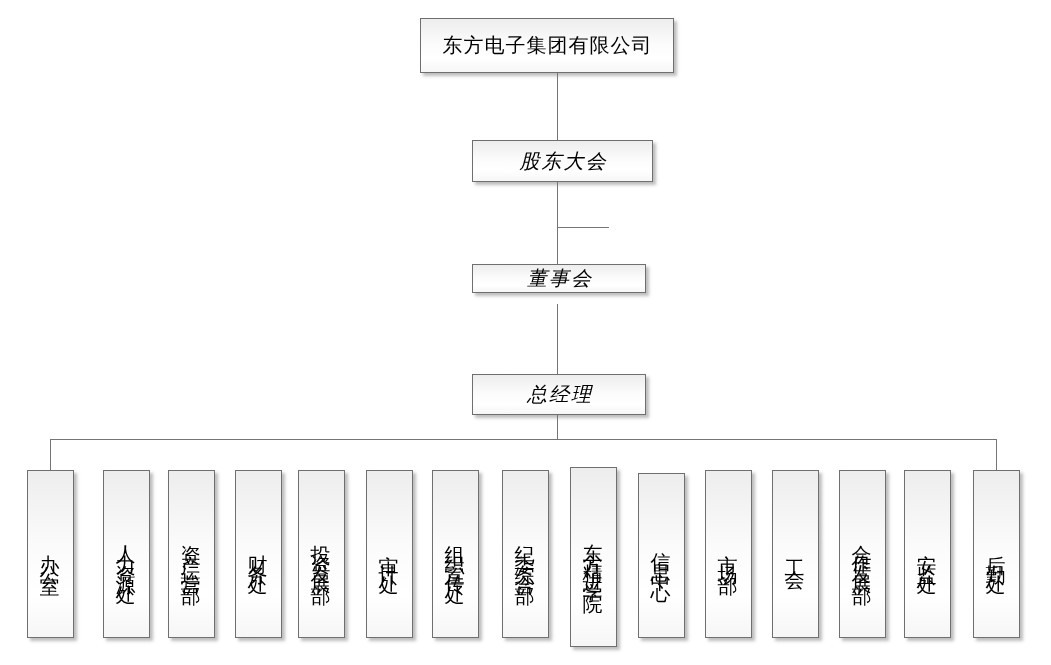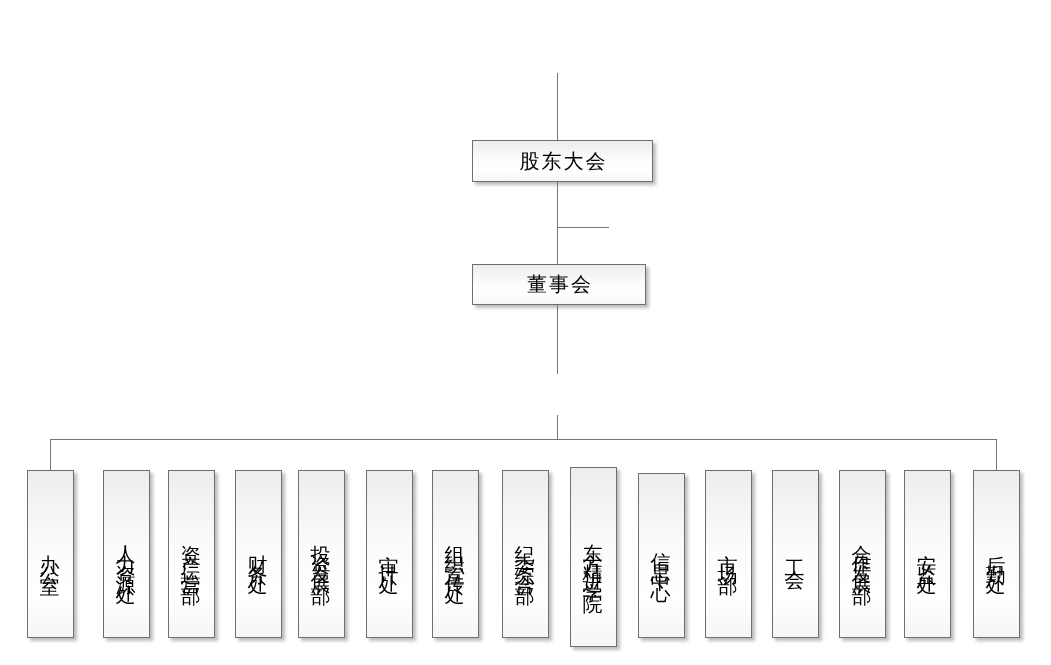--- a/index.html
+++ b/index.html
@@ -24,20 +24,21 @@
     display: flex;
     align-items: center;
     justify-content: center;
     color: #000000;
     font-size: 20px;
   }
   .hlabel {
     letter-spacing: 2px;
     text-indent: 2px;
     white-space: nowrap;
+    font-style: italic;
   }
   .root-label {
     letter-spacing: 1px;
     text-indent: 1px;
     white-space: nowrap;
   }
   .vtext {
     writing-mode: vertical-rl;
     text-orientation: upright;
     letter-spacing: 10px;
@@ -49,30 +50,36 @@
     background: #757575;
   }
   .vline { width: 1px; }
   .hline { height: 1px; }
 </style>
 </head>
 <body>
 
 <div id="canvas">
 
+  <div class="org-box" style="left:420px; top:18px; width:254px; height:55px;">
+    <span class="root-label">东方电子集团有限公司</span>
+  </div>
 
   <div class="org-box" style="left:472px; top:140px; width:181px; height:42px;">
     <span class="hlabel">股东大会</span>
   </div>
 
 
-  <div class="org-box" style="left:472px; top:264px; width:174px; height:41px;">
+  <div class="org-box" style="left:472px; top:264px; width:174px; height:29px;">
     <span class="hlabel">董事会</span>
   </div>
 
+  <div class="org-box" style="left:472px; top:374px; width:174px; height:41px;">
+    <span class="hlabel">总经理</span>
+  </div>
 
   <div class="line vline" style="left:557px; top:73px; height:67px;"></div>
   <div class="line vline" style="left:557px; top:182px; height:82px;"></div>
   <div class="line hline" style="left:557px; top:227px; width:52px;"></div>
   <div class="line vline" style="left:557px; top:304px; height:70px;"></div>
   <div class="line vline" style="left:557px; top:415px; height:24px;"></div>
   <div class="line hline" style="left:50px; top:439px; width:947px;"></div>
   <div class="line vline" style="left:50px; top:439px; height:31px;"></div>
   <div class="line vline" style="left:996px; top:439px; height:31px;"></div>
 

